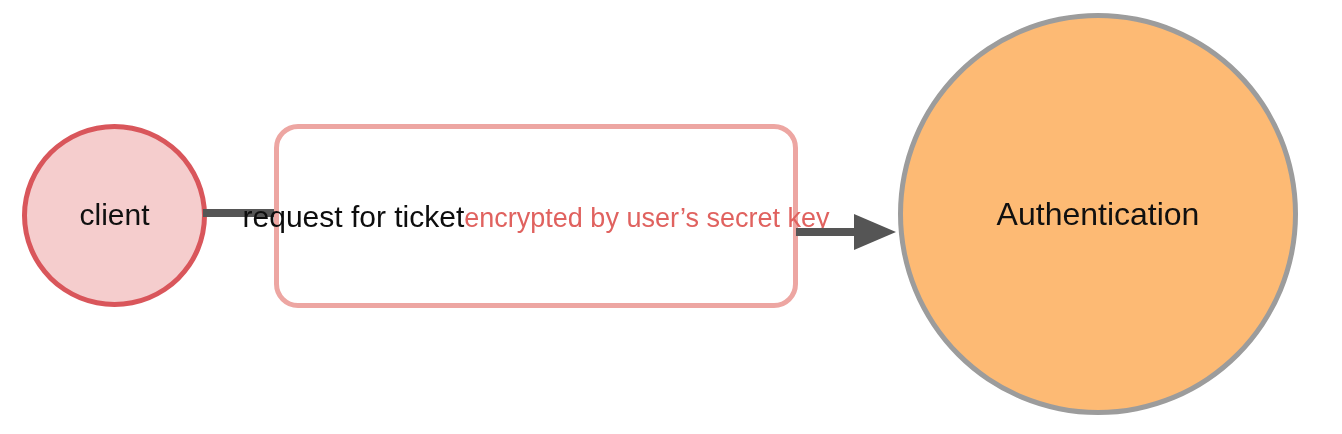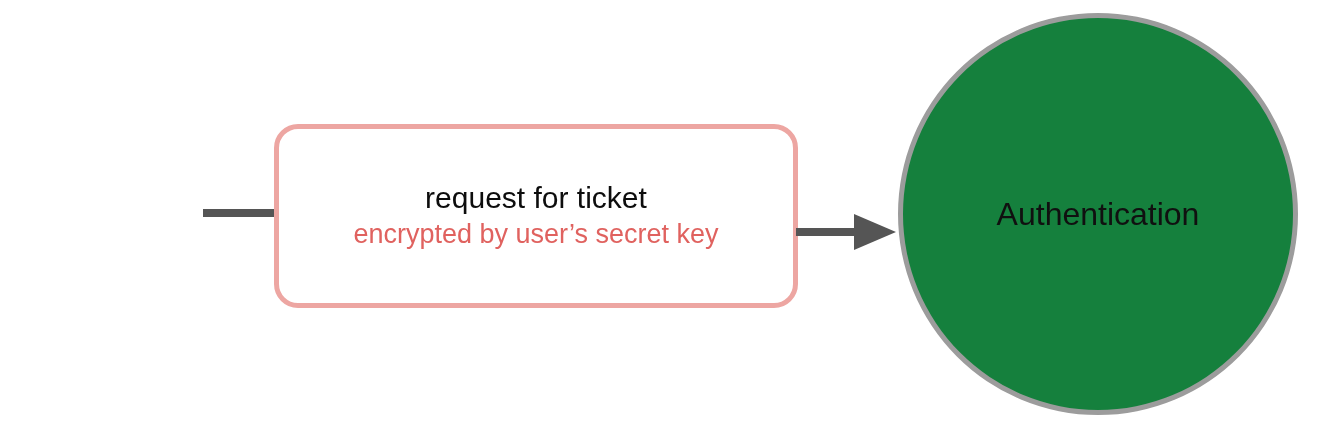--- a/index.html
+++ b/index.html
@@ -41,21 +41,21 @@
     color: #101010;
     line-height: 1.15;
   }
 
   
   #auth-server-node {
     left: 898px;
     top: 13px;
     width: 400px;
     height: 402px;
-    background: #15803d;
+    background: #fdba74;
     border: 5px solid #9c9c9c;
   }
   #auth-server-node .node-label {
     font-size: 32px;
     color: #101010;
     line-height: 1.28;
     max-width: 280px;
   }
 
   
@@ -63,21 +63,21 @@
     position: absolute;
     box-sizing: border-box;
     left: 274px;
     top: 124px;
     width: 524px;
     height: 184px;
     background: #ffffff;
     border: 5px solid #eda6a2;
     border-radius: 24px;
     display: flex;
-    flex-direction: column;
+    flex-direction: row;
     align-items: center;
     justify-content: center;
   }
   #message-box .msg-primary {
     font-size: 30px;
     color: #0d0d0d;
     line-height: 1.1;
     white-space: nowrap;
   }
   #message-box .msg-secondary {
@@ -109,20 +109,23 @@
   #connector-box-server svg {
     display: block;
     overflow: visible;
   }
 </style>
 </head>
 <body>
 
 <div id="diagram-canvas">
 
+  <div class="node-circle" id="client-node">
+    <span class="node-label">client</span>
+  </div>
 
   <div id="connector-client-box"></div>
 
   <div id="message-box">
     <span class="msg-primary">request for ticket</span>
     <span class="msg-secondary">encrypted by user’s secret key</span>
   </div>
 
   <div id="connector-box-server">
     <svg width="104" height="46" viewBox="0 0 104 46">

